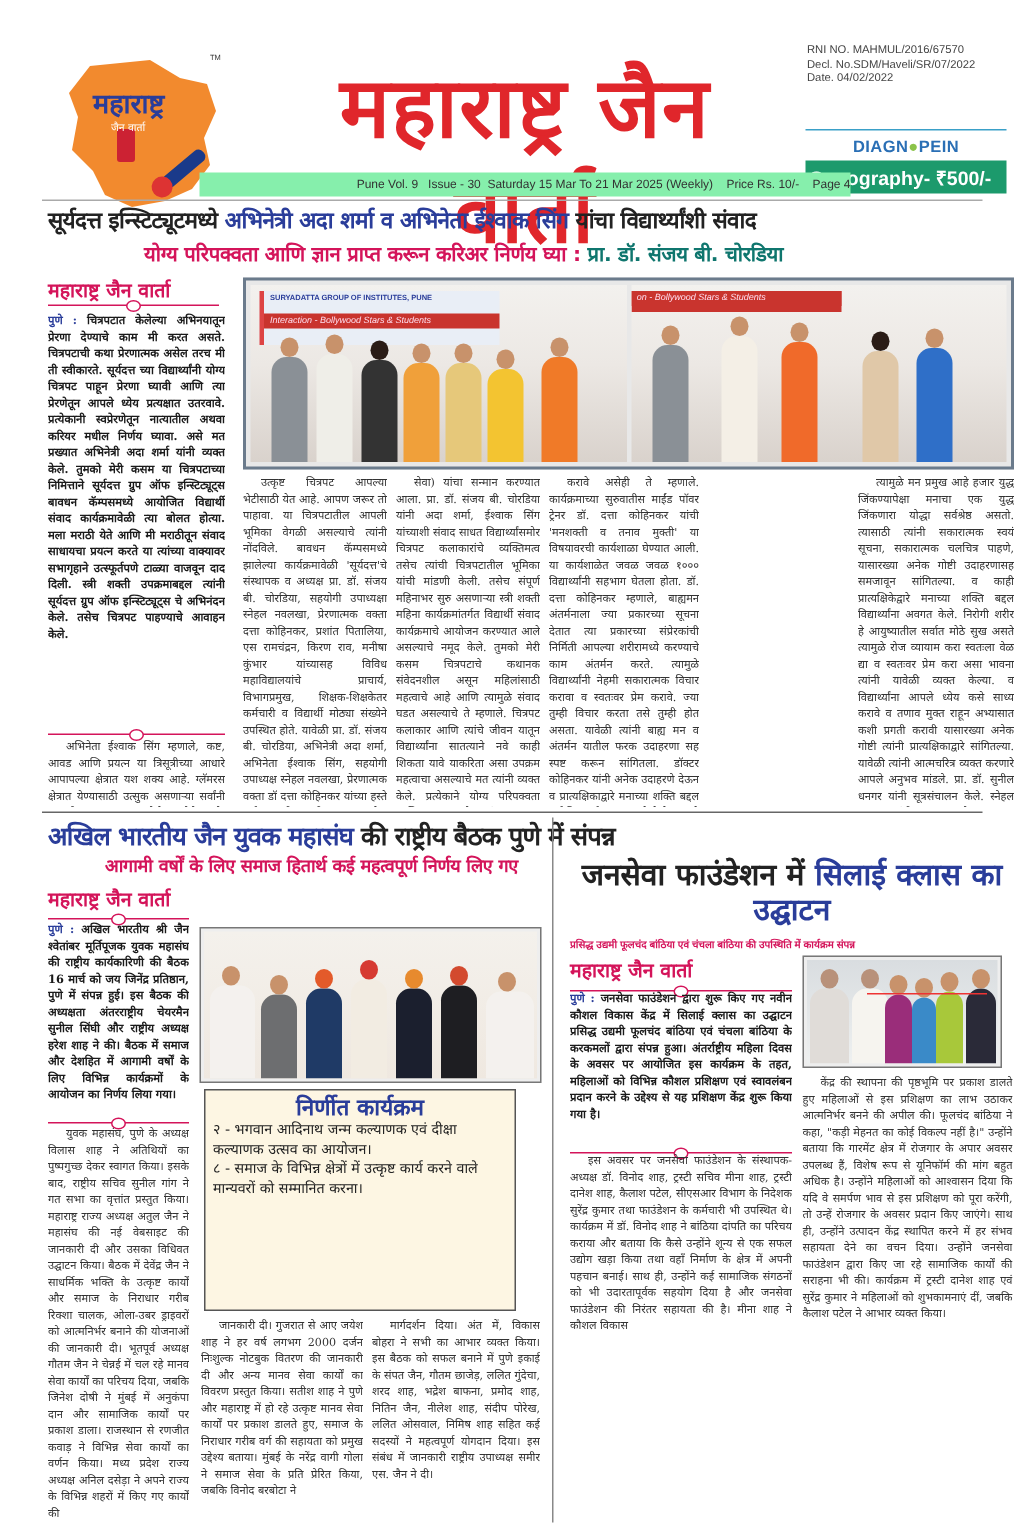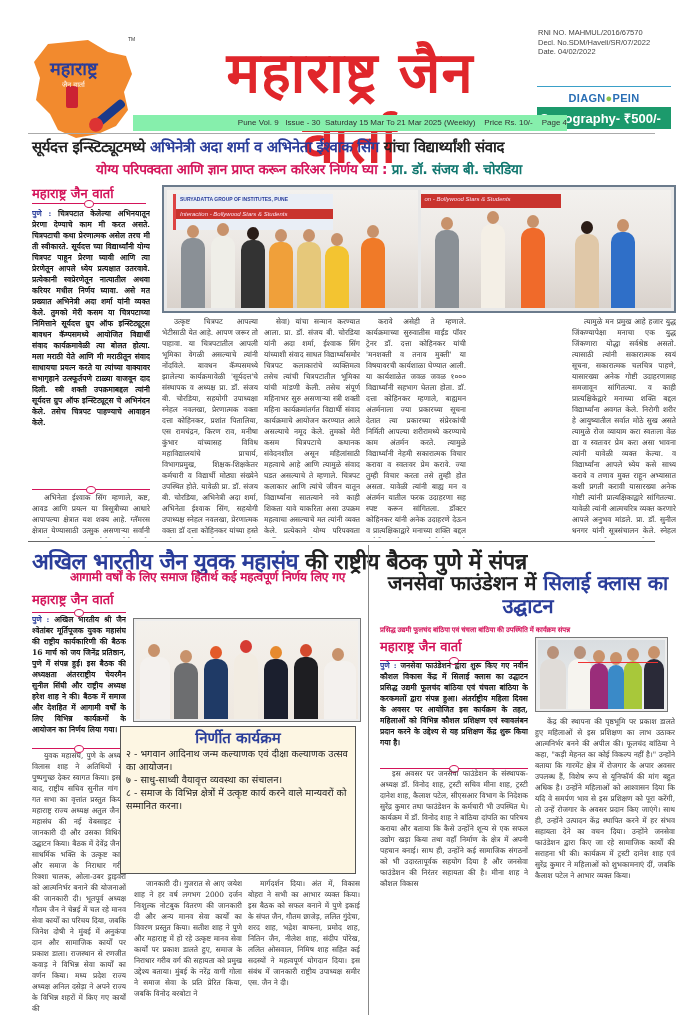--- a/index.html
+++ b/index.html
@@ -1,19 +1,19 @@
 <!DOCTYPE html>
 <html><head>
 <meta charset="utf-8">
 <style>
 *{box-sizing:border-box;margin:0;padding:0}
 body{width:683px;height:1024px;background:#fff;font-family:"DejaVu Serif",serif;color:#222;overflow:hidden;position:relative}
 .abs{position:absolute}
 
-#logo{left:28px;top:34px;width:110px;height:112px}
+#logo{left:40px;top:34px;width:110px;height:112px}
 #masthead-title{left:170px;top:38px;width:360px;text-align:center;font-family:"DejaVu Sans",sans-serif;font-weight:bold;font-size:56px;color:#e0262b;letter-spacing:1px;line-height:70px}
 #reg-info{left:538px;top:28px;font-family:"Liberation Sans",sans-serif;font-size:7.5px;color:#444;line-height:9.5px}
 #ad{left:537px;top:86px;width:134px;height:46px;border-top:1px solid #3aa0c8}
 #ad .brand{text-align:center;font-family:"Liberation Sans",sans-serif;font-weight:bold;color:#2a6fb5;font-size:11px;margin-top:5px;letter-spacing:.3px}
 #ad .brand span{color:#8bc34a}
 #ad .sono{background:#1c9a6c;color:#fff;font-family:"Liberation Sans",sans-serif;font-weight:bold;font-size:13px;padding:2px 3px;margin-top:3px}
 #issue-bar{left:133px;top:115px;width:434px;height:16px;background:#86efac;font-family:"Liberation Sans",sans-serif;font-size:8px;color:#333;text-align:right;line-height:16px}
 #rule1{left:28px;top:133px;width:627px;height:1px;background:#aaa}
 
 .hl{font-family:"DejaVu Sans",sans-serif;font-weight:bold;white-space:nowrap}
@@ -31,21 +31,21 @@
 
 #photo1{left:162px;top:185px;width:514px;height:128px;border:2px solid #6b7b8c;background:#e8e8e8;display:flex;gap:3px;padding:3px}
 .ph{flex:1;position:relative;overflow:hidden;background:linear-gradient(180deg,#f3f1ee 0%,#ece8e4 45%,#d9d2cc 100%)}
 .banner{position:absolute;left:6px;top:4px;width:160px;height:36px;background:#e9eef6;border-left:3px solid #d44}
 .banner .t1{font-family:"Liberation Sans",sans-serif;font-size:5px;font-weight:bold;color:#2a3d9a;padding:2px 4px}
 .banner .t2{background:#c9342e;color:#fde;font-family:"Liberation Sans",sans-serif;font-style:italic;font-size:6px;padding:2px 4px;margin-top:5px}
 .person{position:absolute;bottom:0;width:24px;border-radius:10px 10px 0 0}
 .head{position:absolute;width:12px;height:13px;border-radius:50%;background:#c8926b}
 #rule2{left:28px;top:541px;width:627px;height:1px;background:#666}
 
-#h2{left:32px;top:545px;font-size:22px;color:#222;letter-spacing:-.5px}
+#h2{left:32px;top:545px;font-size:17px;color:#222;letter-spacing:-.5px}
 #h2 .blue{color:#2a3d9a}
 #h2-sub{left:70px;top:568px;font-size:12px;color:#d4145a;letter-spacing:-.2px}
 #vrule{left:368px;top:545px;width:1px;height:470px;background:#888}
 #photo2{left:48px;top:620px;width:310px;height:100px;border:1px solid #777;padding:2px;background:#eee}
 #nirnit{left:32px;top:727px;width:329px;height:147px;border:1px solid #555;background:#fdf6e3;padding:2px 5px;font-family:"DejaVu Sans",sans-serif;font-size:9.5px;line-height:13px;color:#222}
 #nirnit .title{text-align:center;color:#2a3d9a;font-weight:bold;font-size:15px;line-height:18px}
 
 #h3{left:378px;top:572px;width:300px;text-align:center;font-family:"DejaVu Sans",sans-serif;font-weight:bold;font-size:20px;line-height:23px;color:#222;white-space:normal}
 #h3 .blue{color:#2a3d9a}
 #h3-sub{left:380px;top:625px;font-family:Liberation Sans, sans-serif;font-size:6.8px;color:#d4145a;font-weight:bold;white-space:nowrap}
@@ -174,24 +174,23 @@
       <div class="head" style="left:104px;bottom:66px;background:#d63a32"></div>
     <div class="person" style="left:128px;height:60px;background:#1b1f2e"></div>
       <div class="head" style="left:134px;bottom:60px;background:#e78a2e"></div>
     <div class="person" style="left:158px;height:62px;background:#1e1e22"></div>
       <div class="head" style="left:164px;bottom:62px;background:#d34a2e"></div>
     <div class="person" style="left:188px;height:58px;background:#f4f1ee;width:32px"></div>
       <div class="head" style="left:196px;bottom:58px"></div>
   </div>
 </div>
 
-<div id="nirnit" class="abs" style="left:120px;width:236px;top:726px;height:148px">
+<div id="nirnit" class="abs" style="left:136px;width:208px;top:726px;height:148px">
   <div class="title">निर्णीत कार्यक्रम</div>
   <div>२ - भगवान आदिनाथ जन्म कल्याणक एवं दीक्षा कल्याणक उत्सव का आयोजन।</div>
-  <div>७ - साधु-साध्वी वैयावृत्त व्यवस्था का संचालन।</div>
   <div>८ - समाज के विभिन्न क्षेत्रों में उत्कृष्ट कार्य करने वाले मान्यवरों को सम्मानित करना।</div>
 </div>
 
 <div class="col" style="left:134px;top:878px;width:108px;height:137px">
     <p>जानकारी दी। गुजरात से आए जयेश शाह ने हर वर्ष लगभग 2000 दर्जन निःशुल्क नोटबुक वितरण की जानकारी दी और अन्य मानव सेवा कार्यों का विवरण प्रस्तुत किया। सतीश शाह ने पुणे और महाराष्ट्र में हो रहे उत्कृष्ट मानव सेवा कार्यों पर प्रकाश डालते हुए, समाज के निराधार गरीब वर्ग की सहायता को प्रमुख उद्देश्य बताया। मुंबई के नरेंद्र वागी गोला ने समाज सेवा के प्रति प्रेरित किया, जबकि विनोद बरबोटा ने</p>
   </div>
 <div class="col" style="left:248px;top:878px;width:112px;height:137px">
     <p>मार्गदर्शन दिया। अंत में, विकास बोहरा ने सभी का आभार व्यक्त किया। इस बैठक को सफल बनाने में पुणे इकाई के संपत जैन, गौतम छाजेड़, ललित गुंदेचा, शरद शाह, भद्रेश बाफना, प्रमोद शाह, नितिन जैन, नीलेश शाह, संदीप पोरेख, ललित ओसवाल, निमिष शाह सहित कई सदस्यों ने महत्वपूर्ण योगदान दिया। इस संबंध में जानकारी राष्ट्रीय उपाध्यक्ष समीर एस. जैन ने दी।</p>
   </div>
 

